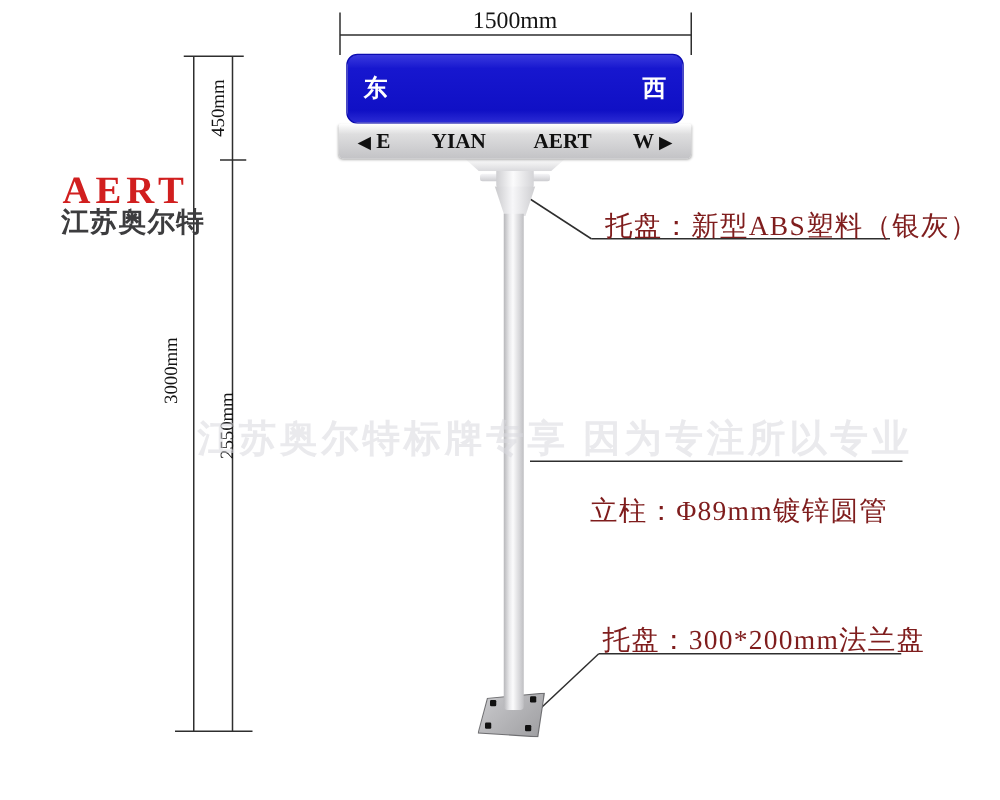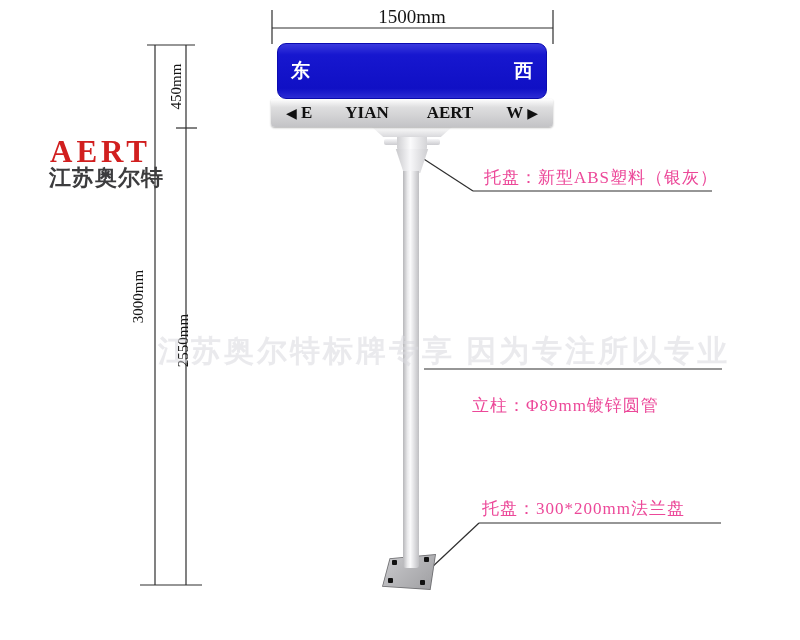--- a/index.html
+++ b/index.html
@@ -58,21 +58,21 @@
     background:linear-gradient(90deg,#b7b7ba 0%,#e9e9eb 28%,#fbfbfc 46%,#d5d5d8 80%,#bfbfc2 100%);
     border-radius:0 0 3px 3px;}
   .flange-outer{left:382px;top:554px;width:54px;height:36px;background:#6f6f72;
     clip-path:polygon(14% 12%,100% 0%,90% 100%,0% 91%);z-index:1;}
   .flange-inner{left:1px;top:1px;width:52px;height:34px;position:absolute;
     background:linear-gradient(135deg,#cbcbce 0%,#b2b2b5 55%,#9e9ea1 100%);
     clip-path:polygon(14% 12%,100% 0%,90% 100%,0% 91%);}
   .bolt{position:absolute;width:5px;height:5px;background:#111;border-radius:1px;z-index:4;}
 
   
-  .ann{position:absolute;font-size:17px;color:#ec4899;white-space:nowrap;letter-spacing:1px;}
+  .ann{position:absolute;font-size:22px;color:#7f1d1d;white-space:nowrap;letter-spacing:1px;}
 
   
   .watermark{
     left:158px;top:331px;width:610px;z-index:6;
     font-size:30px;font-weight:bold;letter-spacing:3px;white-space:nowrap;
     color:rgba(216,216,222,0.55);
     font-family:"Liberation Sans","DejaVu Sans",sans-serif;
     pointer-events:none;
   }
 </style>

